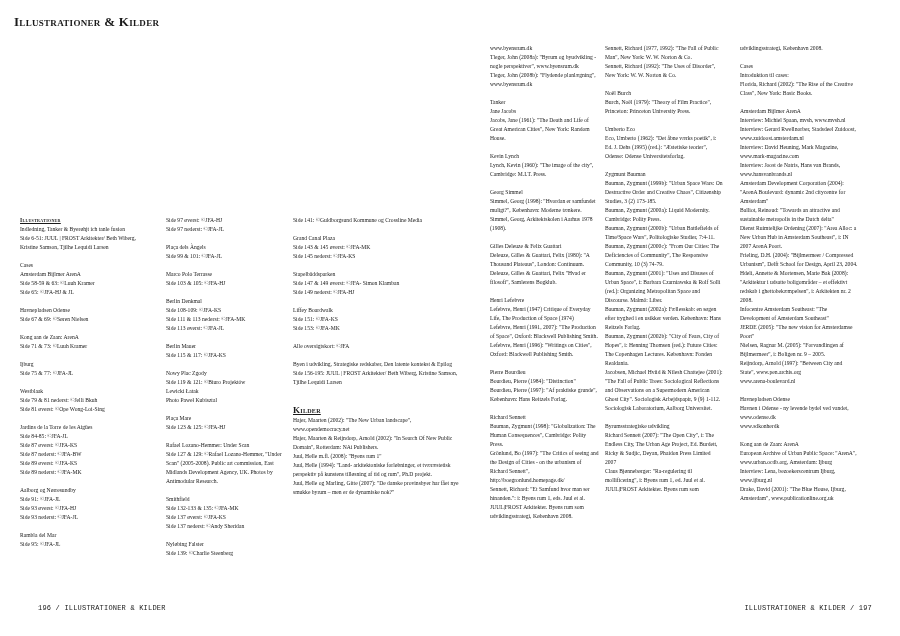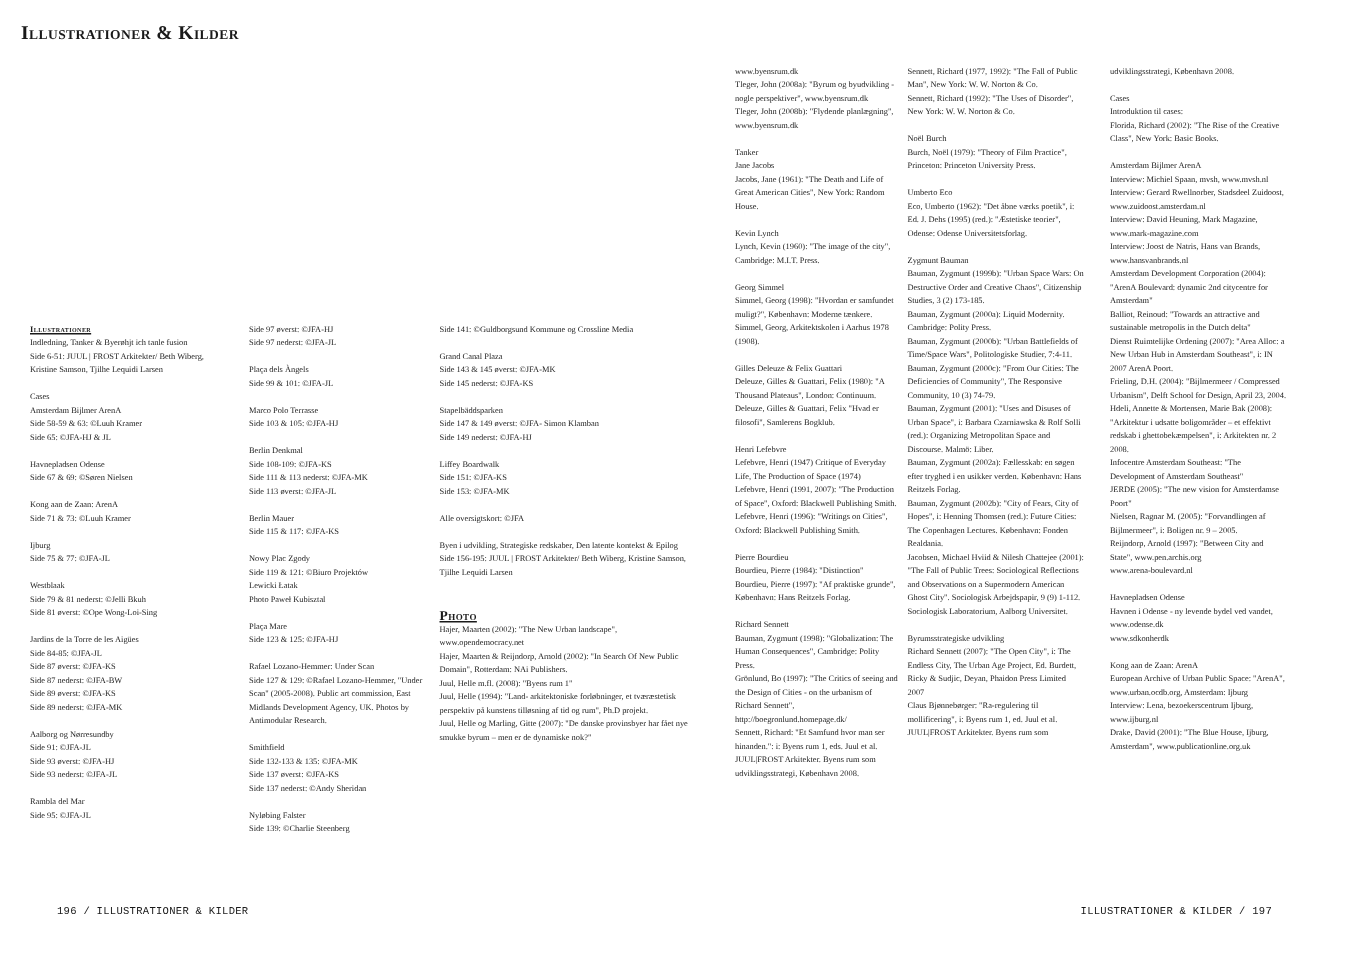--- a/index.html
+++ b/index.html
@@ -149,21 +149,21 @@
       </div>
       <div class="block">
         <p>Alle oversigtskort: ©JFA</p>
       </div>
       <div class="block">
         <p>Byen i udvikling, Strategiske redskaber, Den latente kontekst &amp; Epilog</p>
         <p>Side 156-195: JUUL | FROST Arkitekter/ Beth Wiberg, Kristine Samson, Tjilhe Lequidi Larsen</p>
       </div>
     </div>
   <div style="height:9px"></div>
-  <p class="section-head kilder-head">Photo</p>
+  <p class="section-head kilder-head">Kilder</p>
   <div id="k3">
       <p>Hajer, Maarten (2002): "The New Urban landscape", www.opendemocracy.net</p>
       <p>Hajer, Maarten &amp; Reijndorp, Arnold (2002): "In Search Of New Public Domain", Rotterdam: NAi Publishers.</p>
       <p>Juul, Helle m.fl. (2008): "Byens rum 1"</p>
       <p>Juul, Helle (1994): "Land- arkitektoniske forløbninger, et tværæstetisk perspektiv på kunstens tilløsning af tid og rum", Ph.D projekt.</p>
       <p>Juul, Helle og Marling, Gitte (2007): "De danske provinsbyer har fået nye smukke byrum – men er de dynamiske nok?"</p>
     </div>
 </div>
 
 <div class="col col4">
@@ -278,13 +278,13 @@
       <div class="block">
         <p>Kong aan de Zaan: ArenA</p>
         <p>European Archive of Urban Public Space: "ArenA", www.urban.ocdb.org, Amsterdam: Ijburg</p>
         <p>Interview: Lena, bezoekerscentrum Ijburg, www.ijburg.nl</p>
         <p>Drake, David (2001): "The Blue House, Ijburg, Amsterdam", www.publicationline.org.uk</p>
       </div>
     </div>
   </div>
 
 <div class="footer" style="left:38px">196 / ILLUSTRATIONER &amp; KILDER</div>
-<div class="footer" style="right:52px">ILLUSTRATIONER &amp; KILDER / 197</div>
+<div class="footer" style="right:28px">ILLUSTRATIONER &amp; KILDER / 197</div>
 
 </body></html>

